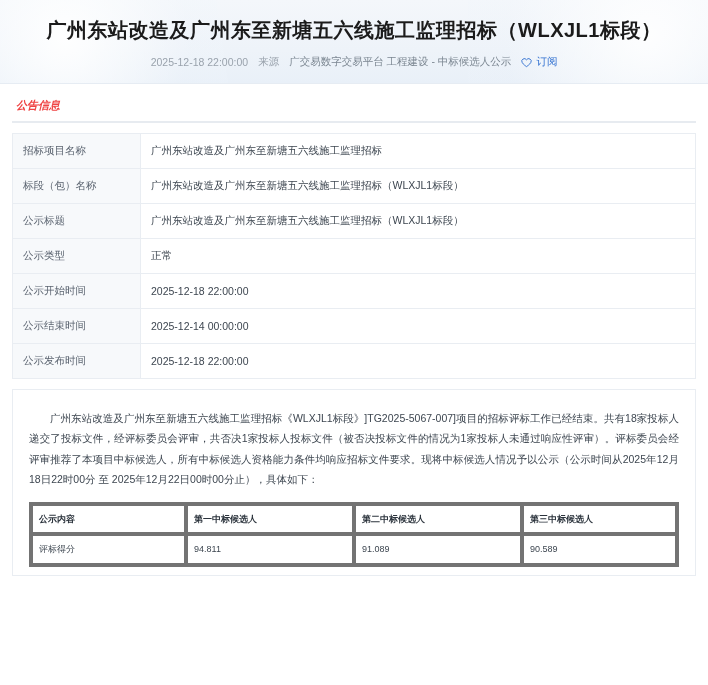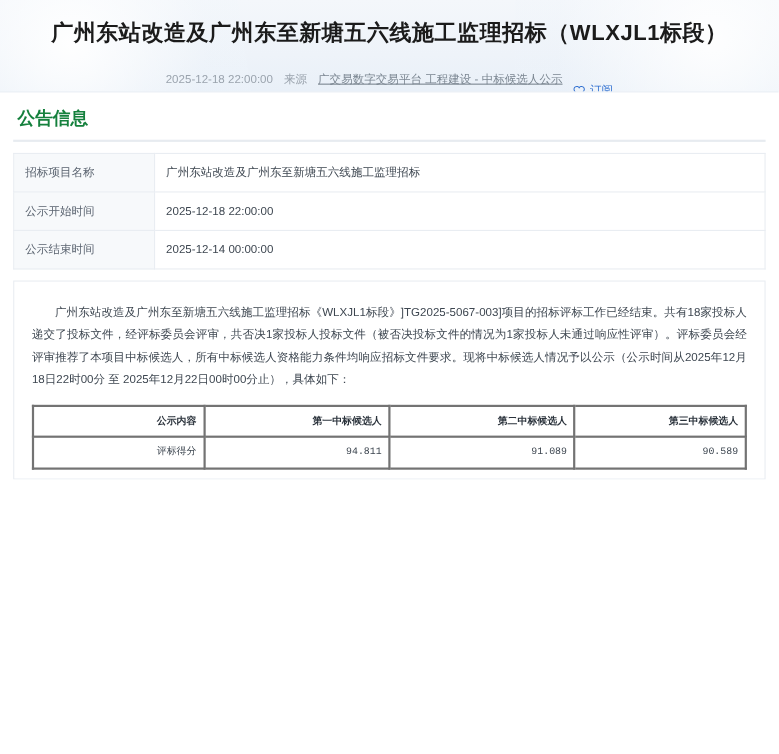--- a/index.html
+++ b/index.html
@@ -50,28 +50,27 @@
     text-align: center;
     margin-top: 12px;
     font-size: 10.5px;
     color: #9aa3ad;
     display: flex;
     justify-content: center;
     align-items: center;
     gap: 10px;
   }
   .banner-meta .src-label { color:#9aa3ad; }
-  .banner-meta .src-value { color:#7b8691;text-decoration:underline; }
+  .banner-meta .src-value { color:#7b8691; }
   .banner-meta .sub {
     display: inline-flex;
     align-items: center;
     gap: 4px;
     color: #2f6fd0;
     cursor: pointer;
-    margin-top: 20px;
   }
   .heart {
     display:inline-block;
     width: 11px; height: 11px;
     position: relative;
     color: #2f6fd0;
   }
   .heart svg { display:block; }
 
   
@@ -79,23 +78,24 @@
     padding: 0 12px;
   }
   .section-head {
     display: flex;
     align-items: center;
     padding: 14px 0 8px 4px;
     border-bottom: 2px solid #e7ebf0;
     margin-bottom: 0;
   }
   .section-title {
-    font-size: 16px;
+    font-size: 11px;
     font-weight: bold;
-    color: #15803d;
+    color: #ef4444;
+    font-style: italic;
   }
 
   
   .info-table {
     width: 100%;
     border-collapse: collapse;
     margin-top: 10px;
     font-size: 10.5px;
   }
   .info-table tr { border: 1px solid #e9edf2; }
@@ -141,27 +141,26 @@
     text-align: justify;
     margin: 0 0 12px 0;
   }
   .doc-table {
     width: 100%;
     border-collapse: collapse;
     font-size: 9px;
     color: #3d4650;
   }
   .doc-table th, .doc-table td {
-    border: 2px solid #737373;
+    border: 4px solid #737373;
     padding: 7px 6px;
-    text-align: right;
+    text-align: left;
     vertical-align: middle;
     font-weight: normal;
     line-height: 1.4;
-    font-family: Liberation Mono, monospace;
   }
   .doc-table th { color: #2b333c; font-weight: bold; }
   .doc-table col.c1 { width: 24%; }
   .doc-table col.c2 { width: 26%; }
   .doc-table col.c3 { width: 26%; }
   .doc-table col.c4 { width: 24%; }
 </style>
 </head>
 <body>
 
@@ -190,35 +189,51 @@
       <span class="section-title">公告信息</span>
     </div>
 
     <table class="info-table">
       <tbody>
         <tr>
           <th>招标项目名称</th>
           <td>广州东站改造及广州东至新塘五六线施工监理招标</td>
         </tr>
         <tr>
+          <th>标段（包）名称</th>
+          <td>广州东站改造及广州东至新塘五六线施工监理招标（WLXJL1标段）</td>
+        </tr>
+        <tr>
+          <th>公示标题</th>
+          <td>广州东站改造及广州东至新塘五六线施工监理招标（WLXJL1标段）</td>
+        </tr>
+        <tr>
+          <th>公示类型</th>
+          <td>正常</td>
+        </tr>
+        <tr>
           <th>公示开始时间</th>
           <td>2025-12-18 22:00:00</td>
         </tr>
         <tr>
           <th>公示结束时间</th>
           <td>2025-12-14 00:00:00</td>
+        </tr>
+        <tr>
+          <th>公示发布时间</th>
+          <td>2025-12-18 22:00:00</td>
         </tr>
       </tbody>
     </table>
   </div>
 
   <div class="section">
 
     <div class="content-box">
-      <p class="doc-para">广州东站改造及广州东至新塘五六线施工监理招标《WLXJL1标段》]TG2025-5067-003]项目的招标评标工作已经结束。共有18家投标人递交了投标文件，经评标委员会评审，共否决1家投标人投标文件（被否决投标文件的情况为1家投标人未通过响应性评审）。评标委员会经评审推荐了本项目中标候选人，所有中标候选人资格能力条件均响应招标文件要求。现将中标候选人情况予以公示（公示时间从2025年12月18日22时00分 至 2025年12月22日00时00分止），具体如下：</p>
+      <p class="doc-para">广州东站改造及广州东至新塘五六线施工监理招标《WLXJL1标段》]TG2025-5067-007]项目的招标评标工作已经结束。共有18家投标人递交了投标文件，经评标委员会评审，共否决1家投标人投标文件（被否决投标文件的情况为1家投标人未通过响应性评审）。评标委员会经评审推荐了本项目中标候选人，所有中标候选人资格能力条件均响应招标文件要求。现将中标候选人情况予以公示（公示时间从2025年12月18日22时00分 至 2025年12月22日00时00分止），具体如下：</p>
 
       <table class="doc-table">
         <colgroup>
             <col class="c1">
             <col class="c2">
             <col class="c3">
             <col class="c4">
           </colgroup>
         <thead>
           <tr>

